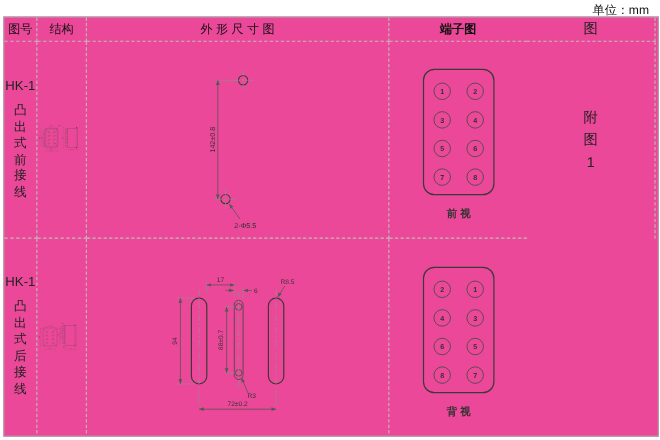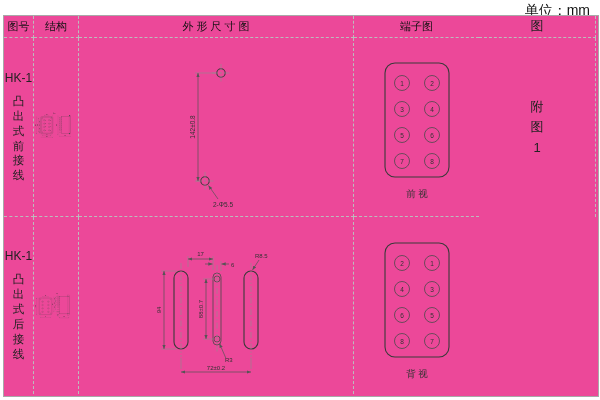--- a/index.html
+++ b/index.html
@@ -1,23 +1,23 @@
 <!DOCTYPE html>
 <html><head>
 <meta charset="utf-8">
 <style>
   html,body{margin:0;padding:0;width:600px;height:400px;overflow:hidden;background:#fff;}
   body{font-family:"Liberation Sans",sans-serif;color:#222;position:relative;}
-  .unit{position:absolute;top:2px;right:10px;font-size:14px;color:#111;}
+  .unit{position:absolute;top:2px;right:10px;font-size:11px;color:#111;}
   .tbl{position:absolute;left:3px;top:15px;width:594px;height:380px;
        display:grid;grid-template-columns:30px 45px 275px 125px 117px;
        grid-template-rows:22px 179px 177px;border:1px solid #a8a8a8;background:#ec4899;}
   .cell{border-right:1px dashed #bcbcbc;border-bottom:1px dashed #bcbcbc;
         display:flex;align-items:center;justify-content:center;overflow:hidden;}
-  .last-col{border-right:none;}
+  .last-col{border-right:none;font-weight:bold;}
   .last-row{border-bottom:none;}
   .hdr{font-size:11px;color:#111;white-space:nowrap;}
   .vert{flex-direction:column;}
   .figchar{font-size:13px;line-height:1.55;}
   .stitle{font-size:12px;margin-bottom:9px;}
   .schar{font-size:11.5px;line-height:1.3;}
   svg text{font-family:"Liberation Sans",sans-serif;fill:#333;}
   .dlab{font-size:6.5px;}
   .dsm{font-size:6px;}
   .tnum{font-size:6.5px;}

